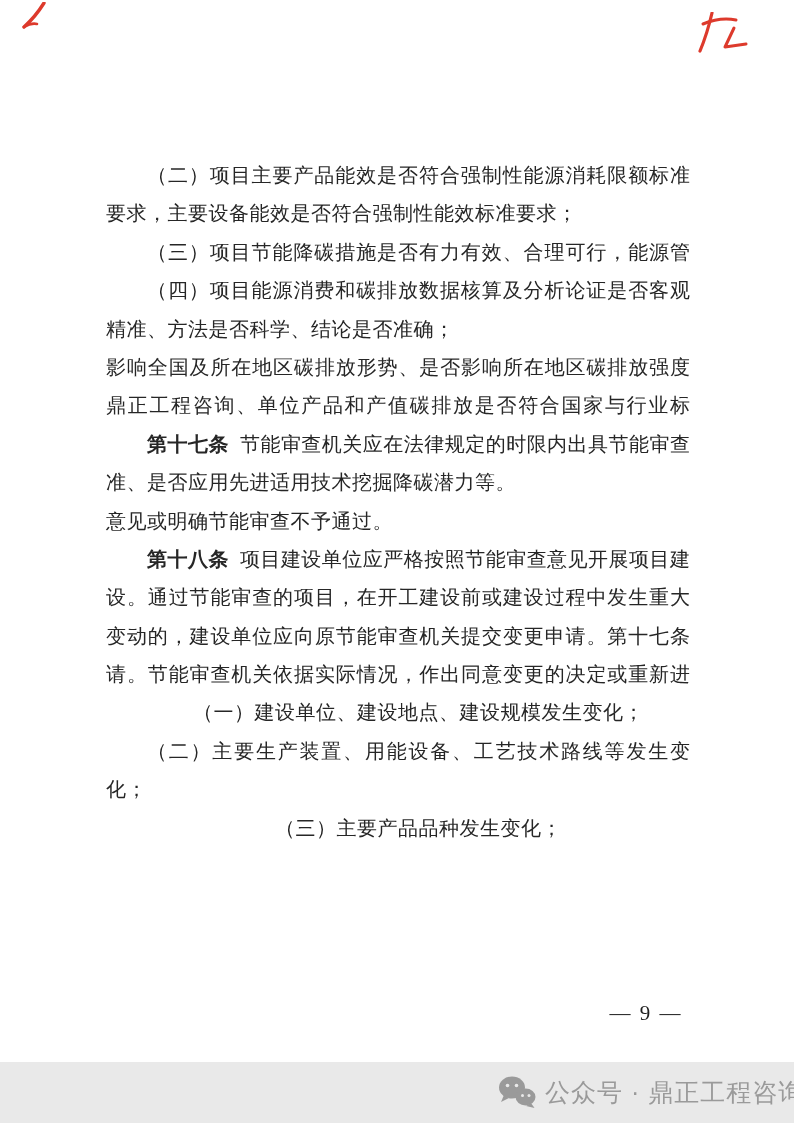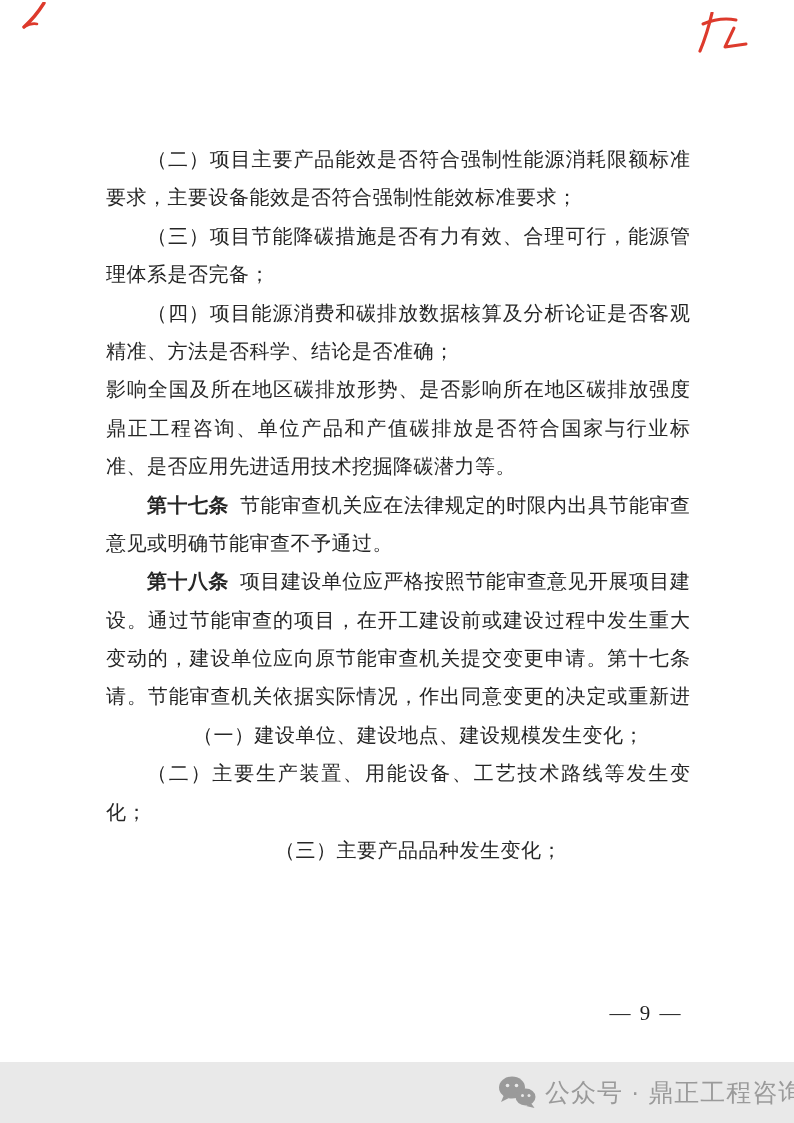--- a/index.html
+++ b/index.html
@@ -6,21 +6,21 @@
   body{
     width:794px;height:1123px;overflow:hidden;position:relative;
     background:#ffffff;
     font-family:"Liberation Serif","DejaVu Serif",serif;
     color:#262626;
   }
   .page{position:absolute;inset:0;background:#ffffff;}
 
   
   .text-block{
-    position:absolute;left:106px;top:140px;width:584px;font-family:Liberation Serif, serif;
+    position:absolute;left:106px;top:156px;width:584px;font-family:Liberation Serif, serif;
   }
   .line{
     height:38.4px;line-height:38.4px;font-size:20px;
     letter-spacing:0.5px;white-space:nowrap;
   }
   .line.j{
     white-space:normal;overflow:hidden;
     text-align:justify;text-align-last:justify;
     letter-spacing:0;
   }
@@ -67,27 +67,26 @@
   <svg class="mark-tr" viewBox="0 0 50 42" fill="none">
     <path d="M14,1 C11,14 7,27 2,39" stroke="#dd3a2c" stroke-width="3.2" stroke-linecap="round"></path>
     <path d="M5,12 C17,7 28,6 38,8" stroke="#dd3a2c" stroke-width="3" stroke-linecap="round"></path>
     <path d="M36,16 L27,35 L48,32" stroke="#dd3a2c" stroke-width="3" stroke-linejoin="round" stroke-linecap="round"></path>
   </svg>
 
   <div class="text-block">
       <div class="line j ind">（二）项目主要产品能效是否符合强制性能源消耗限额标准</div>
       <div class="line">要求，主要设备能效是否符合强制性能效标准要求；</div>
       <div class="line j ind">（三）项目节能降碳措施是否有力有效、合理可行，能源管</div>
-      <div class="line">理体系是否完备；</div>
       <div class="line j ind">（四）项目能源消费和碳排放数据核算及分析论证是否客观</div>
       <div class="line">精准、方法是否科学、结论是否准确；</div>
       <div class="line j">影响全国及所在地区碳排放形势、是否影响所在地区碳排放强度</div>
       <div class="line j">鼎正工程咨询、单位产品和产值碳排放是否符合国家与行业标</div>
+      <div class="line j ind"><span class="art">第十七条</span>节能审查机关应在法律规定的时限内出具节能审查</div>
       <div class="line">准、是否应用先进适用技术挖掘降碳潜力等。</div>
-      <div class="line j ind"><span class="art">第十七条</span>节能审查机关应在法律规定的时限内出具节能审查</div>
       <div class="line">意见或明确节能审查不予通过。</div>
       <div class="line j ind"><span class="art">第十八条</span>项目建设单位应严格按照节能审查意见开展项目建</div>
       <div class="line j">设。通过节能审查的项目，在开工建设前或建设过程中发生重大</div>
       <div class="line j">变动的，建设单位应向原节能审查机关提交变更申请。第十七条</div>
       <div class="line j">请。节能审查机关依据实际情况，作出同意变更的决定或重新进</div>
       <div class="line ind">（一）建设单位、建设地点、建设规模发生变化；</div>
       <div class="line j ind">（二）主要生产装置、用能设备、工艺技术路线等发生变</div>
       <div class="line">化；</div>
       <div class="line ind">（三）主要产品品种发生变化；</div>
     </div>

